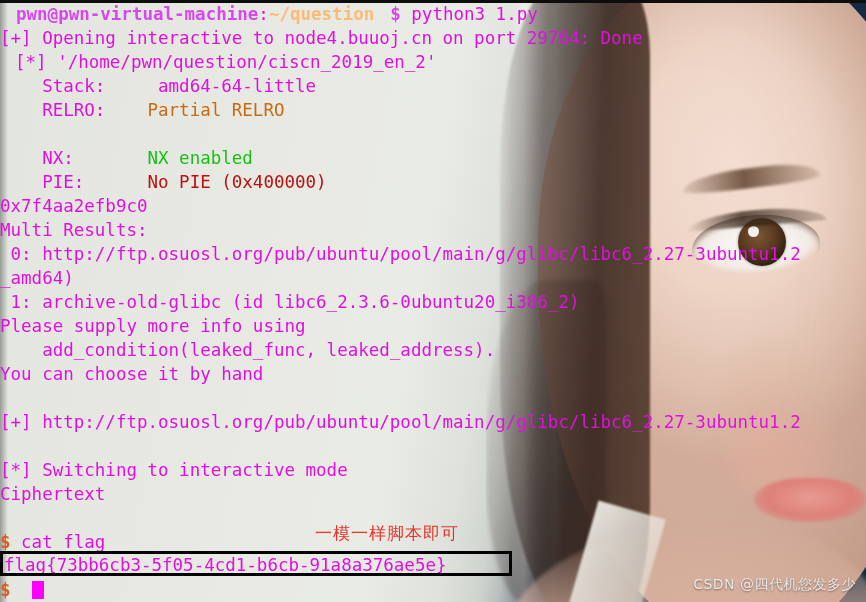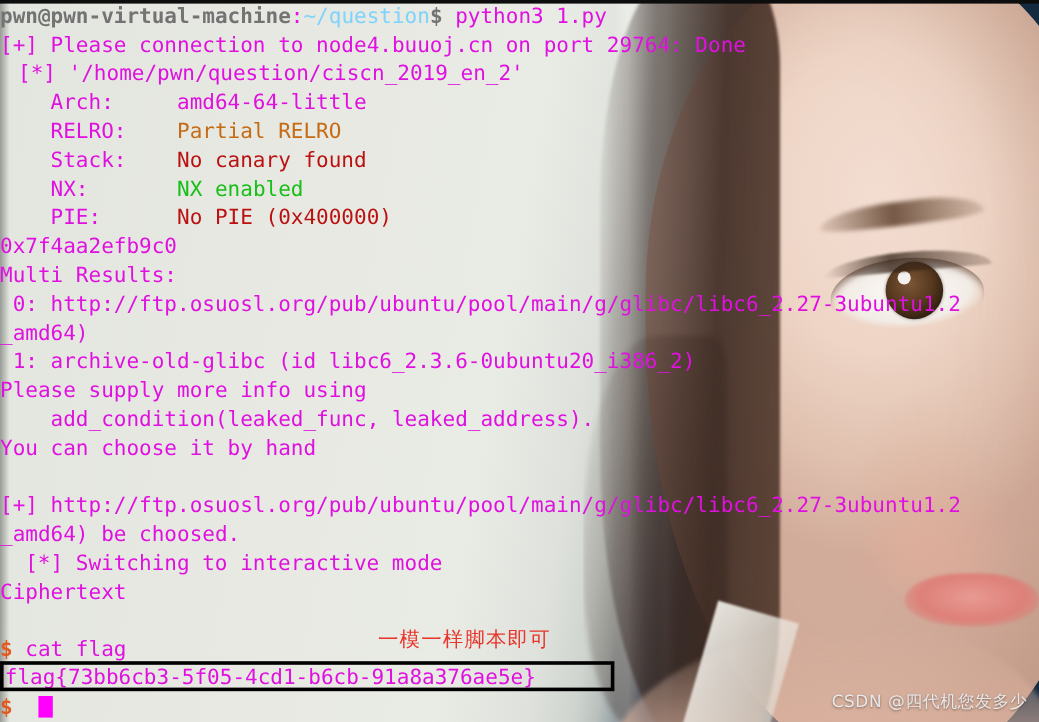--- a/index.html
+++ b/index.html
@@ -182,22 +182,22 @@
     line-height: 24px;
     white-space: pre;
     letter-spacing: 0px;
   }
   .line {
     height: 24px;
     white-space: pre;
     overflow: visible;
   }
   .c-magenta { color: #e010e0; }
-  .c-green   { color: #737373; font-weight: bold; }
-  .c-blue    { color: #7dd3fc; font-weight: normal; margin-top: 20px; }
+  .c-green   { color: #d946ef; font-weight: bold; padding-left: 16px; }
+  .c-blue    { color: #fdba74; font-weight: bold; margin-top: 20px; }
   .c-greenb  { color: #17bf17; }
   .c-red     { color: #bb1111; }
   .c-orange  { color: #c66a14; }
   .c-dollar  { color: #e05a20; font-weight: bold; }
 
   
   .flagbox {
     position: absolute;
     left: 0px;
     top: 551px;
@@ -271,45 +271,43 @@
     <div class="shoulder"></div>
     <div class="strap"></div>
   </div>
 
   <div class="topbar"></div>
 
   <div class="term">
 
     <div class="line" style="position:absolute;left:0;top:2px;"><span class="c-green">pwn@pwn-virtual-machine</span><span class="c-magenta">:</span><span class="c-blue">~/question</span><span class="c-green">$</span><span class="c-magenta"> python3 1.py</span></div>
 
-    <div class="line c-magenta" style="position:absolute;left:0;top:26px;">[+] Please connection to node4.buuoj.cn on port 29764: Done</div>
+    <div class="line c-magenta" style="position:absolute;left:0;top:26px;">[+] Opening interactive to node4.buuoj.cn on port 29764: Done</div>
 
     <div class="line c-magenta" style="position:absolute;left:0;top:50px;margin-left:15px;">[*] '/home/pwn/question/ciscn_2019_en_2'</div>
 
-    <div class="line" style="position:absolute;left:0;top:74px;"><span class="c-magenta">    Arch:</span><span class="c-magenta">     amd64-64-little</span></div>
+    <div class="line" style="position:absolute;left:0;top:74px;"><span class="c-magenta">    Stack:</span><span class="c-magenta">     amd64-64-little</span></div>
 
     <div class="line" style="position:absolute;left:0;top:98px;"><span class="c-magenta">    RELRO:</span><span class="c-orange">    Partial RELRO</span></div>
 
-    <div class="line" style="position:absolute;left:0;top:122px;"><span class="c-magenta">    Stack:</span><span class="c-red">    No canary found</span></div>
 
     <div class="line" style="position:absolute;left:0;top:146px;"><span class="c-magenta">    NX:</span><span class="c-greenb">       NX enabled</span></div>
 
     <div class="line" style="position:absolute;left:0;top:170px;"><span class="c-magenta">    PIE:</span><span class="c-red">      No PIE (0x400000)</span></div>
 
     <div class="line c-magenta" style="position:absolute;left:0;top:194px;">0x7f4aa2efb9c0</div>
     <div class="line c-magenta" style="position:absolute;left:0;top:218px;">Multi Results:</div>
     <div class="line c-magenta" style="position:absolute;left:0;top:242px;"> 0: http://ftp.osuosl.org/pub/ubuntu/pool/main/g/glibc/libc6_2.27-3ubuntu1.2</div>
     <div class="line c-magenta" style="position:absolute;left:0;top:266px;">_amd64)</div>
     <div class="line c-magenta" style="position:absolute;left:0;top:290px;"> 1: archive-old-glibc (id libc6_2.3.6-0ubuntu20_i386_2)</div>
     <div class="line c-magenta" style="position:absolute;left:0;top:314px;">Please supply more info using</div>
     <div class="line c-magenta" style="position:absolute;left:0;top:338px;">    add_condition(leaked_func, leaked_address).</div>
     <div class="line c-magenta" style="position:absolute;left:0;top:362px;">You can choose it by hand</div>
     <div class="line c-magenta" style="position:absolute;left:0;top:410px;">[+] http://ftp.osuosl.org/pub/ubuntu/pool/main/g/glibc/libc6_2.27-3ubuntu1.2</div>
-    <div class="line c-magenta" style="position:absolute;left:0;top:434px;">_amd64) be choosed.</div>
-    <div class="line c-magenta" style="position:absolute;left:0;top:458px;padding-left:21px;">[*] Switching to interactive mode</div>
+    <div class="line c-magenta" style="position:absolute;left:0;top:458px;">[*] Switching to interactive mode</div>
     <div class="line c-magenta" style="position:absolute;left:0;top:482px;">Ciphertext</div>
 
     <div class="line" style="position:absolute;left:0;top:530px;"><span class="c-dollar">$</span><span class="c-magenta"> cat flag</span></div>
 
     <div class="line c-magenta flagline">flag{73bb6cb3-5f05-4cd1-b6cb-91a8a376ae5e}</div>
 
     <div class="line" style="position:absolute;left:0;top:578px;"><span class="c-dollar">$</span><span style="color:transparent;">  </span><span class="cursor"></span></div>
   </div>
 
   <div class="flagbox"></div>

